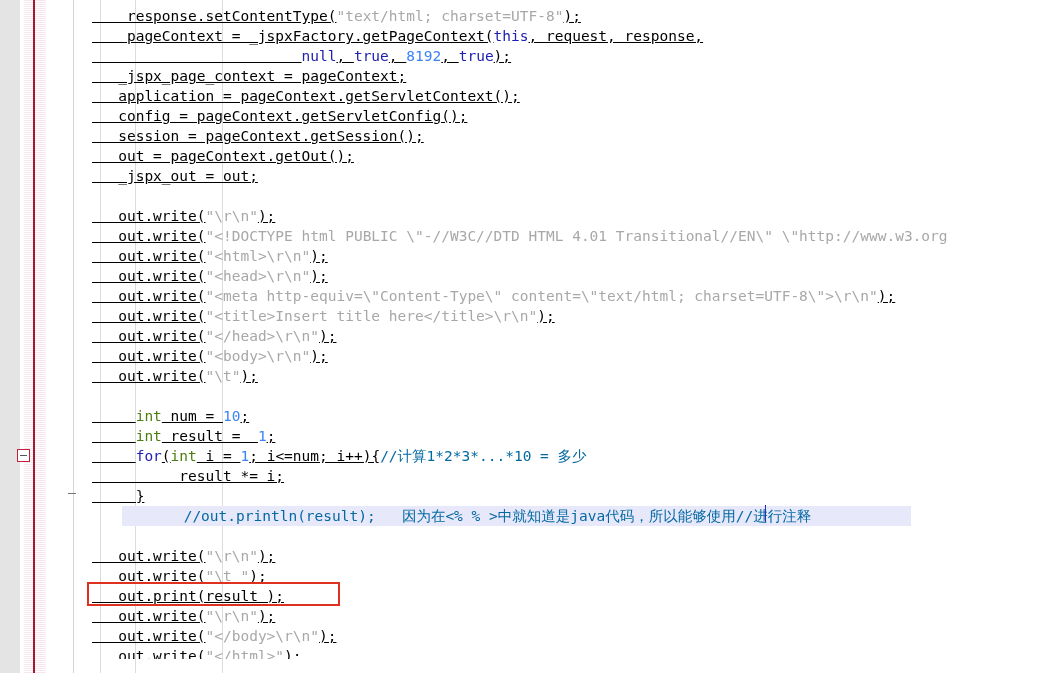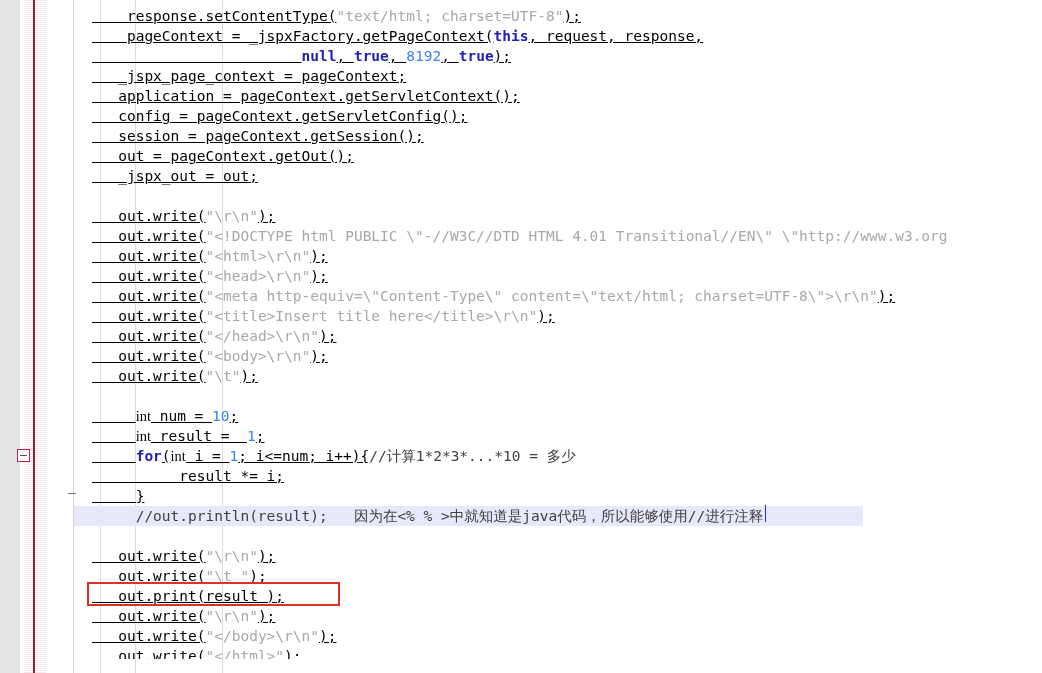--- a/index.html
+++ b/index.html
@@ -42,28 +42,28 @@
     font-size:14.5px;line-height:20px;
     color:#000000;white-space:pre;
   }
   .indent-guides{position:absolute;left:74px;top:0;width:968px;height:673px;pointer-events:none;}
   .ig{position:absolute;top:0;width:1px;height:673px;background:#dcdcdc;}
 
   .line{
     position:relative;height:20px;line-height:20px;white-space:pre;
     padding-left:18px;box-sizing:border-box;
   }
-  .line.hl{background:#e8e8fb;width:789px;}
+  .line.hl{background:#e8e8fb;width:789px;margin-left:48px;}
 
   
-  .kw   {color:#2020b3;font-weight:bold;}      
-  .type {color:#000000;font-family:Liberation Serif, serif;}                        
+  .kw   {color:#2020b3;font-weight:normal;}      
+  .type {color:#4d7c0f;}                        
   .str  {color:#a8a8a8;}                        
   .num  {color:#3b82f6;}                        
-  .cmt  {color:#404040;}       
+  .cmt  {color:#0369a1;}       
   .pl   {color:#000000;text-decoration:underline;}
 
   
   .redbox{
     position:absolute;left:87px;top:582px;width:253px;height:24px;
     border:2px solid #e03020;box-sizing:border-box;pointer-events:none;
   }
   
   .caret{
     position:absolute;left:765px;top:505px;width:1px;height:17px;background:#2b2bbb;

